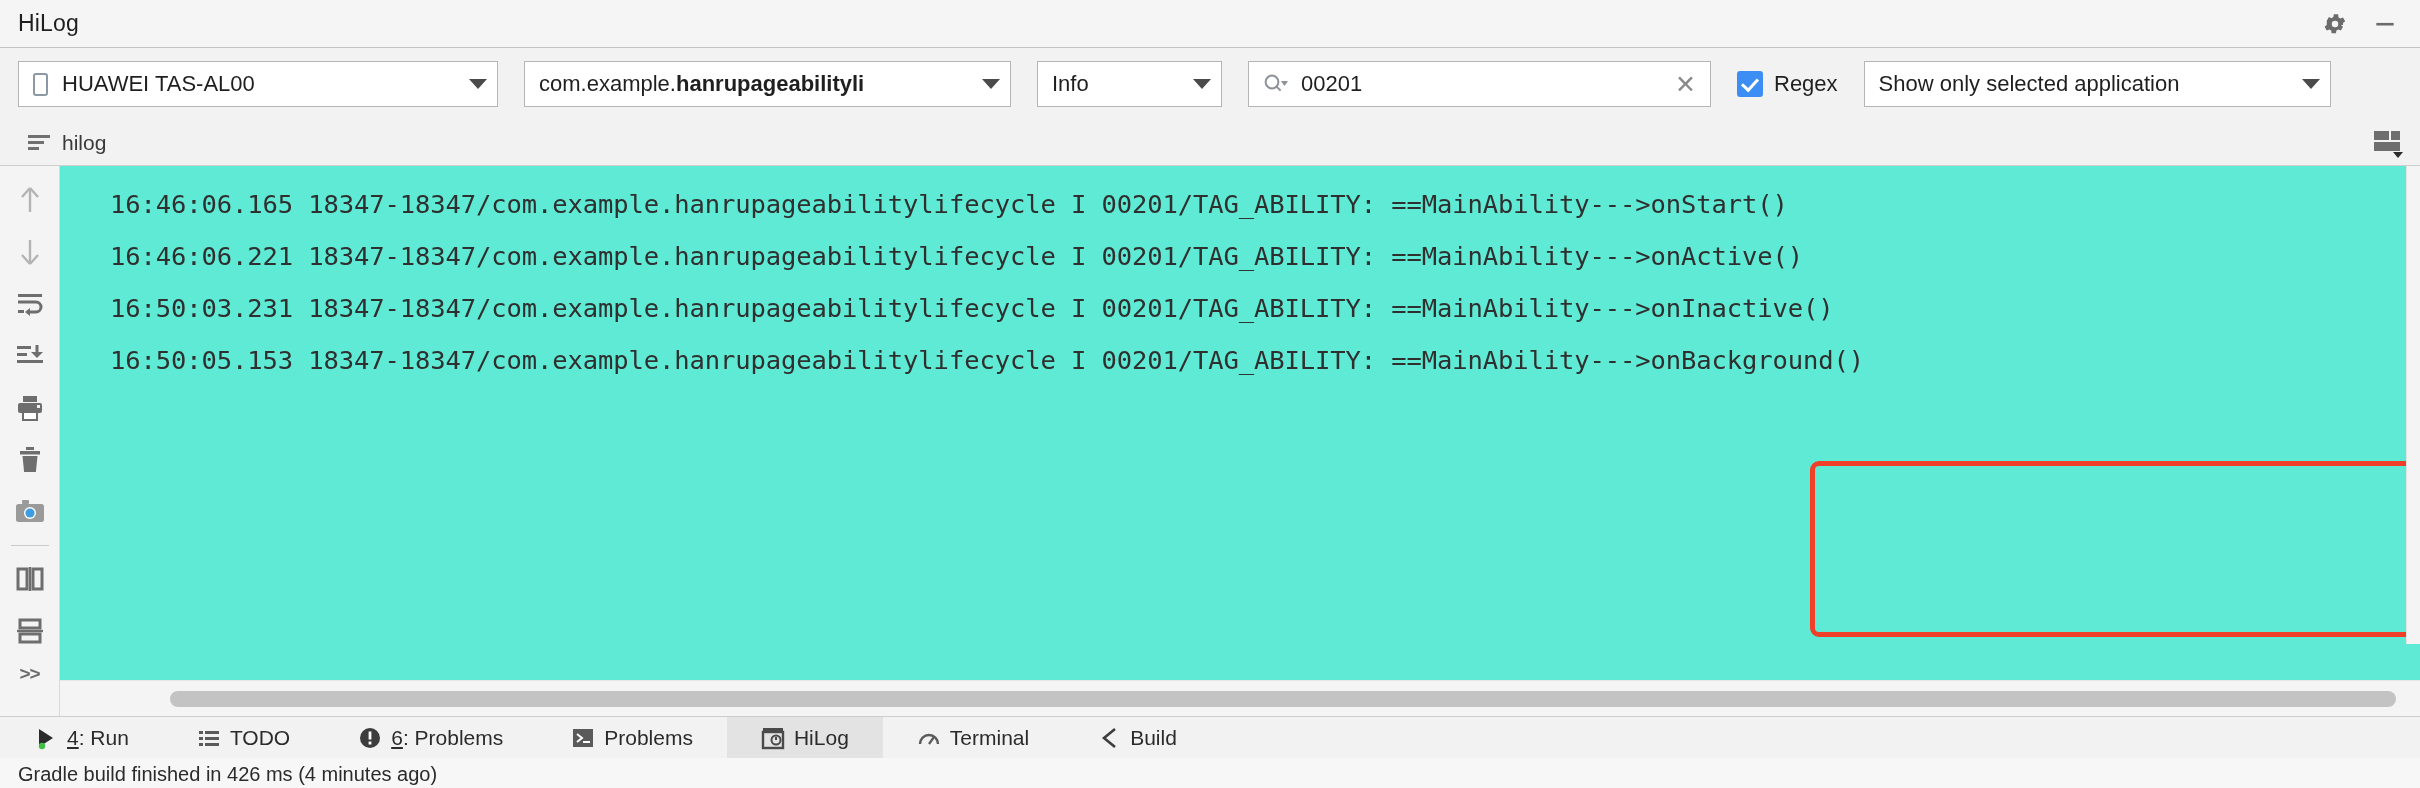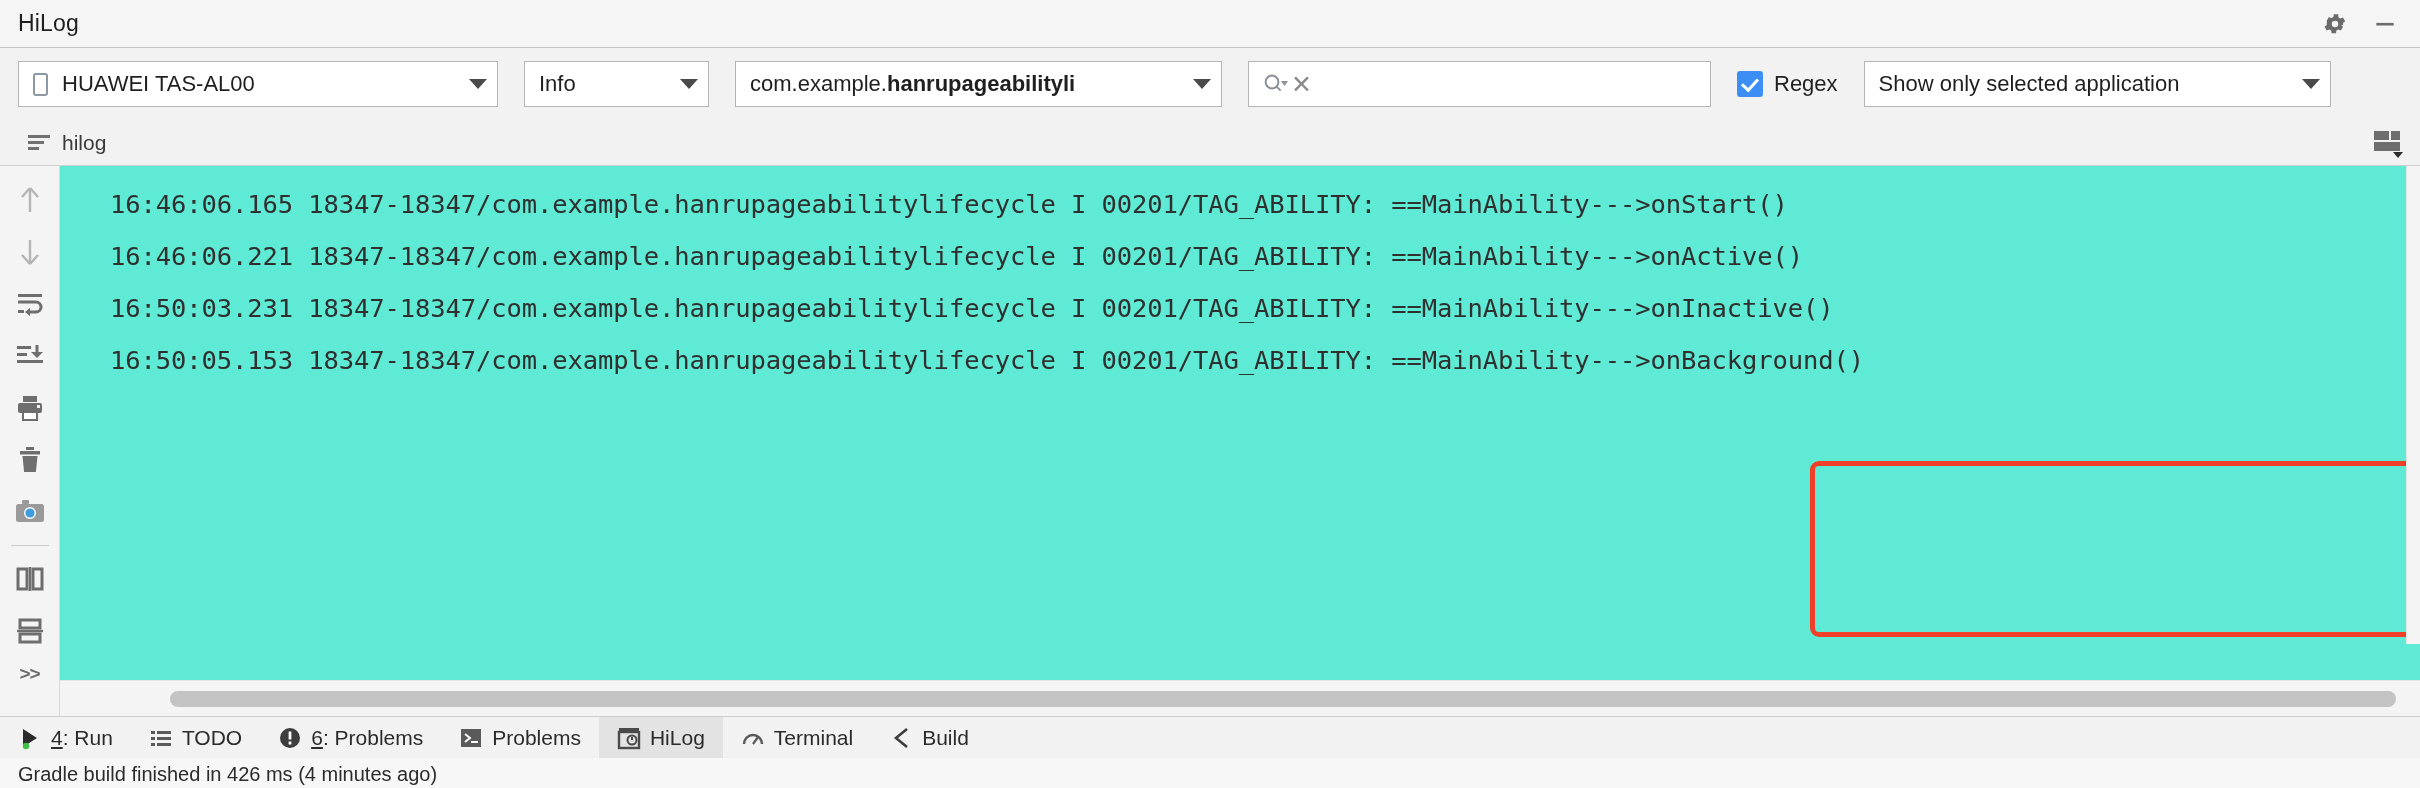--- a/index.html
+++ b/index.html
@@ -212,21 +212,21 @@
 
   
   .bottomtabs {
     height: 42px; background: #f2f2f2;
     border-top: 1px solid #cdcdcd;
     display: flex; align-items: stretch;
     flex: 0 0 42px;
   }
   .btab {
     display: flex; align-items: center; gap: 9px;
-    padding: 0 18px;
+    padding: 0 34px;
     font-size: 21px; color: #2b2b2b; cursor: pointer;
   }
   .btab.active { background: #e3e3e3; }
   .btab u { text-decoration: underline; }
   .bico { width: 24px; height: 24px; flex: 0 0 auto; position: relative; }
 
   .statusbar {
     height: 30px; background: #f7f7f7;
     font-size: 20px; color: #2b2b2b;
     padding-left: 18px;
@@ -256,38 +256,39 @@
   </div>
 
   <div class="filterbar">
 
     <div class="combo" id="combo-device">
       <span class="phone-ico"></span>
       <span class="label">HUAWEI TAS-AL00</span>
       <span class="caret"></span>
     </div>
 
+    <div class="combo" id="combo-package">
+      <span class="label"><span>com.example.</span><b>hanrupageabilityli</b></span>
+      <span class="caret"></span>
+    </div>
+
     <div class="combo" id="combo-level">
       <span class="label">Info</span>
-      <span class="caret"></span>
-    </div>
-
-    <div class="combo" id="combo-package">
-      <span class="label"><span>com.example.</span><b>hanrupageabilityli</b></span>
       <span class="caret"></span>
     </div>
 
     <div class="searchbox">
       <span class="mag">
         <svg width="26" height="22" viewBox="0 0 26 22">
           <circle cx="9" cy="9" r="6.4" stroke="#8d9299" stroke-width="2" fill="none"></circle>
           <line x1="13.6" y1="13.6" x2="17.6" y2="17.6" stroke="#8d9299" stroke-width="2"></line>
           <path d="M18 8 l7 0 l-3.5 5 Z" fill="#8d9299"></path>
         </svg>
       </span>
+      <input class="val" type="text" value="00201" readonly="" style="">
       <span class="clear-x">✕</span>
     </div>
 
     <div class="regexwrap">
       <span class="cbx"></span>
       <span class="txt">Regex</span>
     </div>
 
     <div class="combo" id="combo-scope">
       <span class="label">Show only selected application</span>

